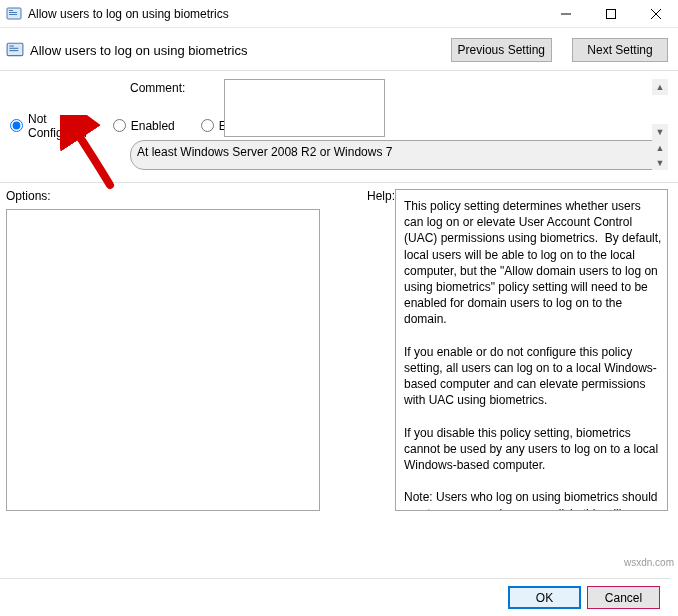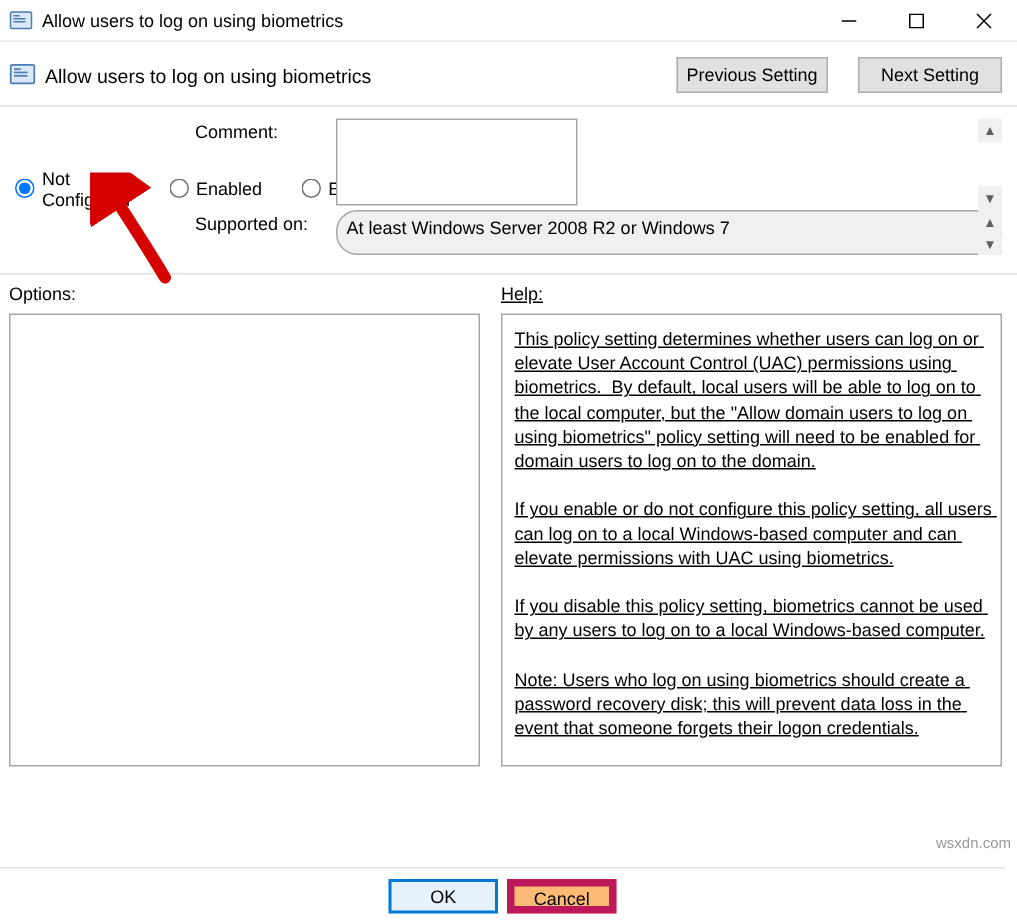--- a/index.html
+++ b/index.html
@@ -93,31 +93,31 @@
     }
     .scroll-arrow {
       width: 16px; height: 16px; background: #f0f0f0;
       display: flex; align-items: center; justify-content: center;
       color: #606060; font-size: 9px;
     }
     .rel { position: relative; flex: 1; }
     .lower {
       display: flex;
       height: 334px;
+      gap: 33px;
     }
     .col-left {
       width: 328px;
       display: flex; flex-direction: column;
       padding: 6px 8px 6px 6px;
     }
     .col-right {
       flex: 1;
-      display: flex; flex-direction: column;
+      display: flex; 
       padding: 6px 10px 6px 6px;
-      text-decoration: underline;
     }
     .col-label { margin-bottom: 6px; }
     .options-box {
       flex: 1;
       border: 1px solid #a6a6a6;
       background: #fff;
     }
     .help-box {
       flex: 1;
       border: 1px solid #a6a6a6;
@@ -128,30 +128,30 @@
       position: relative;
       line-height: 1.35;
     }
     .footer {
       position: absolute;
       bottom: 0; left: 0; right: 8px;
       height: 38px;
       border-top: 1px solid #e0e0e0;
       display: flex;
       align-items: center;
-      justify-content: center;
+      justify-content: flex-end;
       padding: 0 10px;
       gap: 6px;
       background: #fff;
     }
     .footer-btn {
       min-width: 73px;
       height: 23px;
-      background: #fdba74;
-      border: 5px solid #be185d;
+      background: #e5e5e5;
+      border: 1px solid #be185d;
       font-family: inherit; font-size: 12px;
       cursor: pointer;
     }
     .footer-btn.default { border: 2px solid #0078d7; background: #e5f1fb; }
     .watermark {
       position: absolute;
       right: 4px; bottom: 48px;
       font-size: 10px;
       color: #999;
       margin-left: 34px;
@@ -229,21 +229,20 @@
       <span class="lbl">Comment:</span>
       <div class="rel">
         <textarea class="textbox comment" style=""></textarea>
         <div class="scroll-arrows">
           <div class="scroll-arrow">▲</div>
           <div class="scroll-arrow">▼</div>
         </div>
       </div>
     </div>
     <div class="labeled-row">
-      <span class="lbl">Supported on:</span>
       <div class="rel">
         <div class="textbox readonly supported">At least Windows Server 2008 R2 or Windows 7</div>
         <div class="scroll-arrows">
           <div class="scroll-arrow">▲</div>
           <div class="scroll-arrow">▼</div>
         </div>
       </div>
     </div>
   </div>
 </div>

